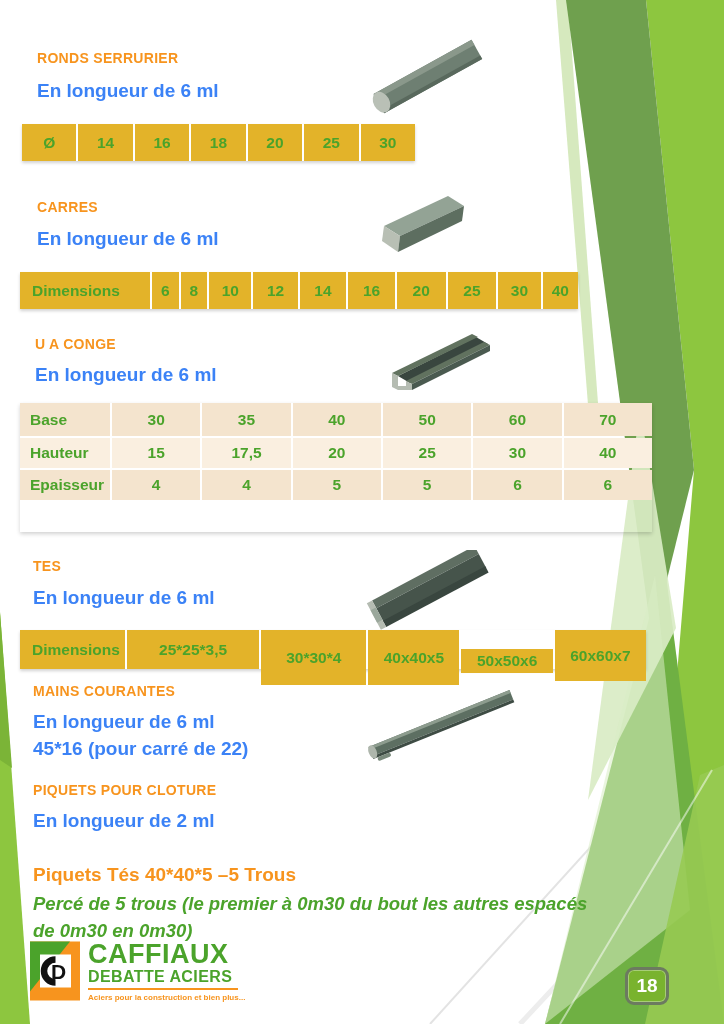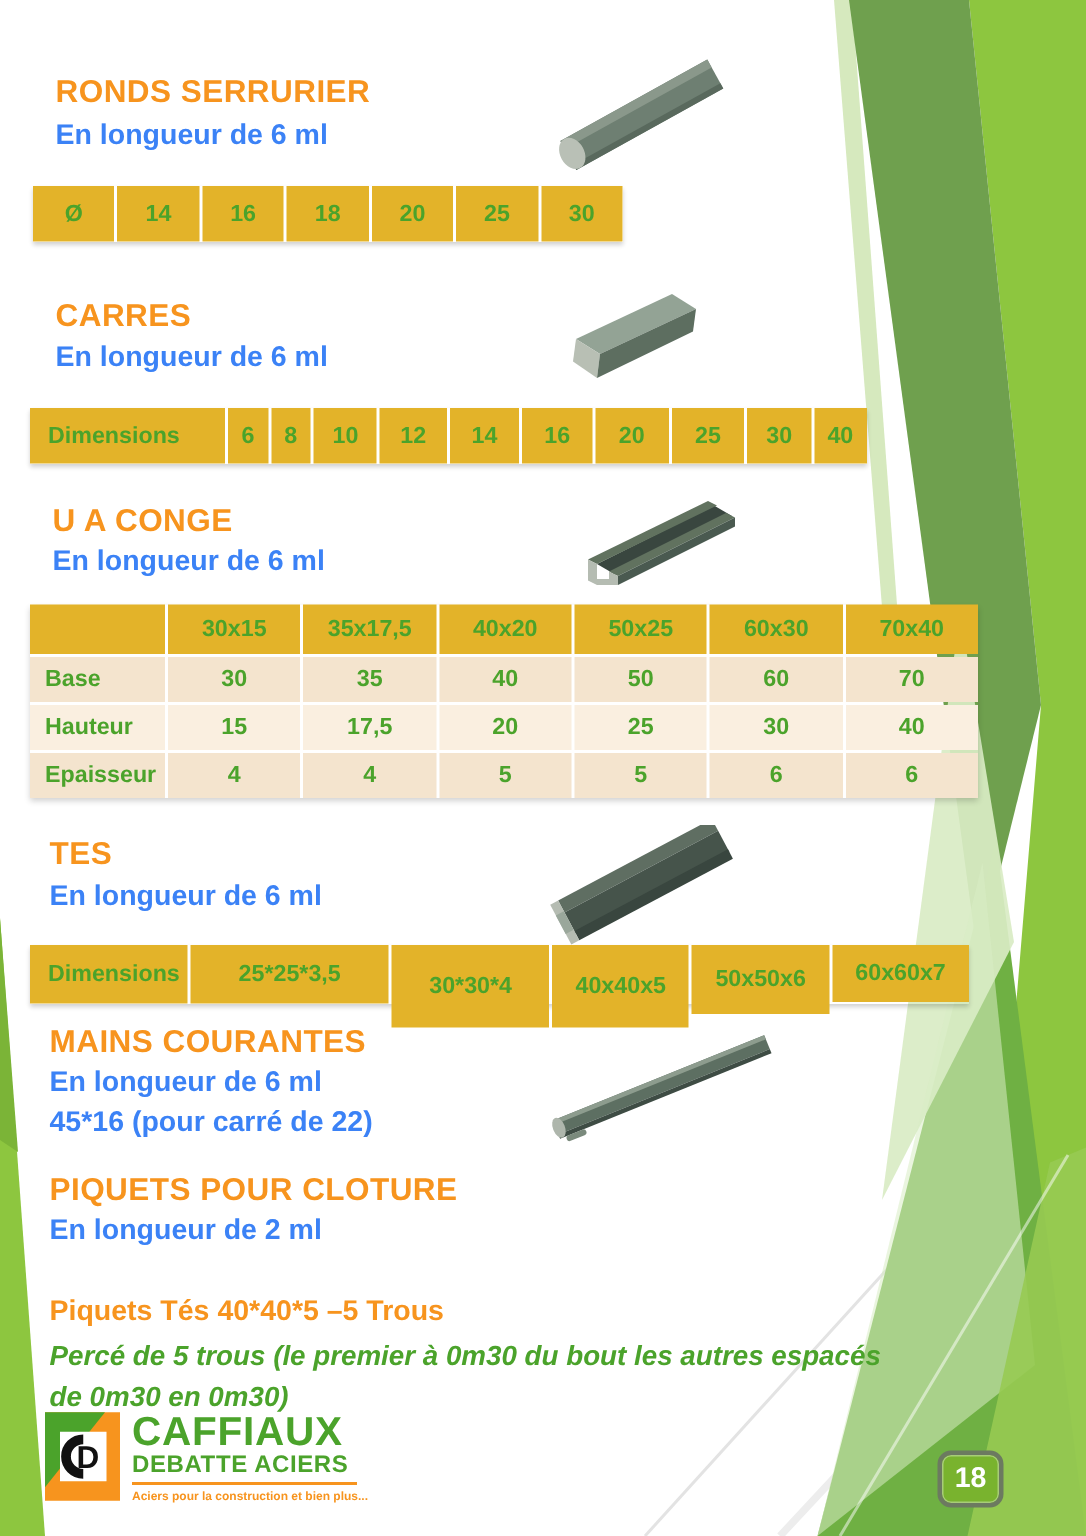--- a/index.html
+++ b/index.html
@@ -7,21 +7,21 @@
   body {
     position:relative;
     width:724px; height:1024px;
     background:#ffffff;
     font-family:"Liberation Sans","DejaVu Sans",sans-serif;
     overflow:hidden;
   }
   #decor { position:absolute; inset:0; z-index:0; }
   .content { position:absolute; inset:0; z-index:1; }
 
-  .sec-title { position:absolute; font-size:21px; font-weight:700; color:#F7941E; letter-spacing:.3px; }
+  .sec-title { position:absolute; font-size:14px; font-weight:700; color:#F7941E; letter-spacing:.3px; }
   .sec-sub   { position:absolute; font-size:19px; font-weight:700; color:#3b82f6; }
   .orange-line { position:absolute; font-size:19px; font-weight:700; color:#F7941E; }
   .green-note  { position:absolute; font-size:18.5px; font-weight:700; font-style:italic; color:#4BA32B; line-height:27px; }
 
   .strip-table {
     position:absolute; display:grid; gap:2px;
     box-shadow:0 2px 3px rgba(0,0,0,.18);
   }
   .strip-table .cell {
     background:#E3B329; color:#4BA32B;
@@ -133,29 +133,20 @@
   <svg class="prod-img" style="left:378px; top:326px;" width="118" height="72" viewBox="0 0 118 72">
     <polygon points="20,50 98,11 110,18 32,57" fill="#39463F"></polygon>
     <polygon points="14,47 94,8 100,11 20,50" fill="#61725F"></polygon>
     <polygon points="28,55 106,16 112,19 34,58" fill="#61725F"></polygon>
     <polygon points="14,47 20,50 20,64 14,61" fill="#B5BCB2"></polygon>
     <polygon points="28,55 34,58 34,64 20,64 20,60 28,60" fill="#B5BCB2"></polygon>
     <polygon points="34,58 112,19 112,25 34,64" fill="#4A5A50"></polygon>
   </svg>
 
   <div class="u-table">
-    <div class="u-row head">
-      <div class="cell rowlabel"></div>
-      <div class="cell">30x15</div>
-      <div class="cell">35x17,5</div>
-      <div class="cell">40x20</div>
-      <div class="cell">50x25</div>
-      <div class="cell">60x30</div>
-      <div class="cell">70x40</div>
-    </div>
     <div class="u-row r1">
       <div class="cell rowlabel">Base</div>
       <div class="cell">30</div>
       <div class="cell">35</div>
       <div class="cell">40</div>
       <div class="cell">50</div>
       <div class="cell">60</div>
       <div class="cell">70</div>
     </div>
     <div class="u-row r2">
@@ -189,22 +180,22 @@
       <polygon points="2,22 8,22 8,52 2,52" fill="#B5BCB2"></polygon>
       <polygon points="2,30 8,30 8,44 2,44" fill="#9AA79B"></polygon>
     </g>
   </svg>
 
   <div class="strip-table" style="left:20px; top:630px; width:626px; grid-template-columns:1.15fr 1.45fr 1.15fr 1fr 1fr 1fr; height:39px;">
     <div class="cell label" style="height:39px;">Dimensions</div>
     <div class="cell" style="height:39px;">25*25*3,5</div>
     <div class="cell" style="height:55px;">30*30*4</div>
     <div class="cell" style="height:55px;">40x40x5</div>
-    <div class="cell" style="height:46px;">50x50x6</div>
-    <div class="cell" style="height:38px;">60x60x7</div>
+    <div class="cell" style="height:24px;margin-top:19px;">50x50x6</div>
+    <div class="cell" style="height:51px;">60x60x7</div>
   </div>
 
   <div class="sec-title" style="left:33px; top:683px;">MAINS COURANTES</div>
   <div class="sec-sub" style="left:33px; top:711px;">En longueur de 6 ml</div>
   <div class="sec-sub" style="left:33px; top:738px;">45*16 (pour carré de 22)</div>
 
   <svg class="prod-img" style="left:360px; top:686px;" width="165" height="80" viewBox="0 0 165 80">
     <g transform="rotate(-22 82 40)">
       <rect x="6" y="32" width="152" height="10" fill="#5D6F62"></rect>
       <rect x="6" y="32" width="152" height="3" fill="#8D9C8E"></rect>

